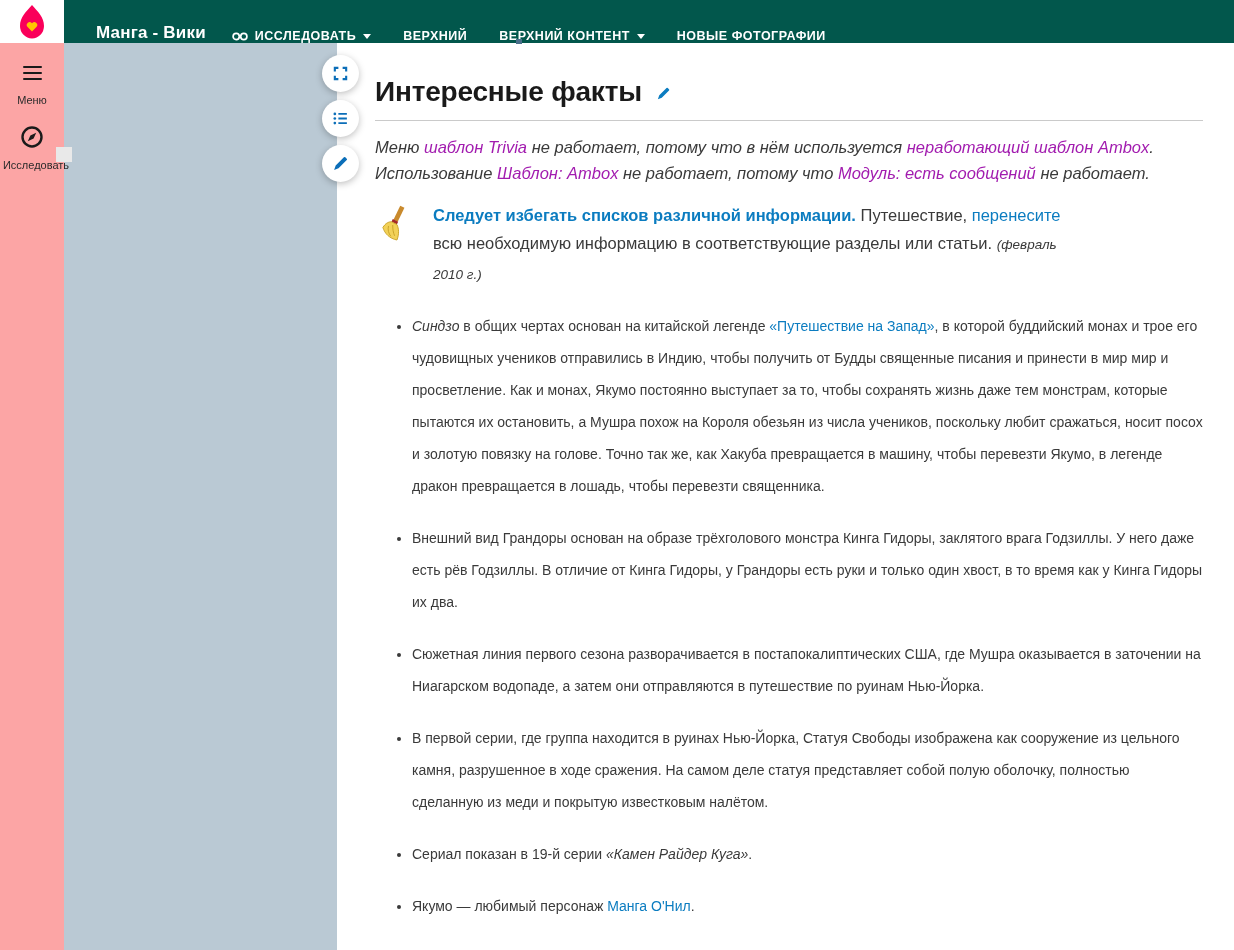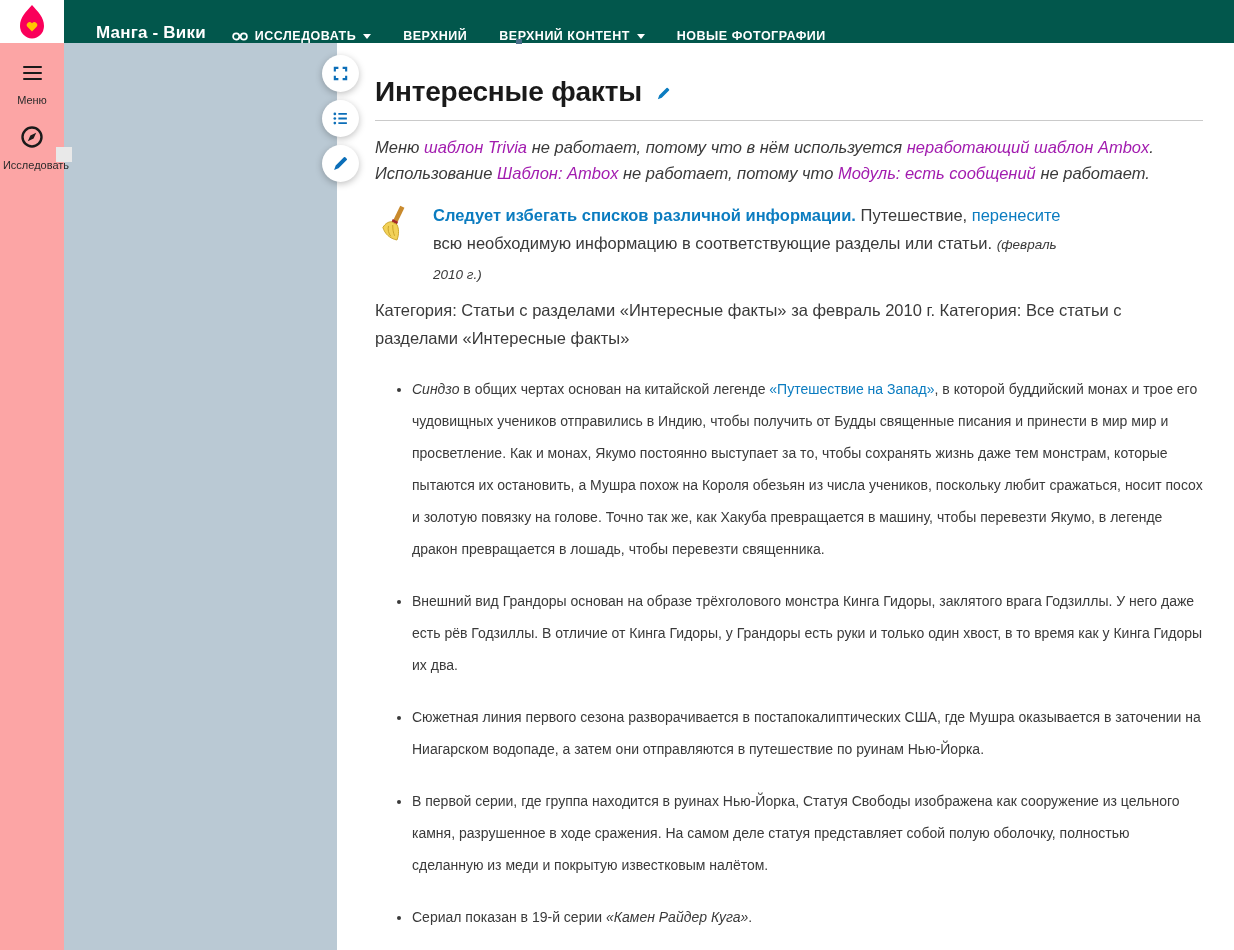--- a/index.html
+++ b/index.html
@@ -169,21 +169,20 @@
     <div class="notice">
       <svg class="broom" width="32" height="42" viewBox="0 0 32 42">
         <path d="M20.5 0.5 l4.5 2.2 -7.2 14.8 -4.5-2.2 Z" fill="#c98a2d"></path>
         <path d="M12.6 14.6 l5.7 2.8 -1.4 3 -5.7-2.8 Z" fill="#a52a2a"></path>
         <path d="M11 17.5 l6 3 c2.2 4.5 2.4 10.5 0 16.5 -7.5-1.5 -13-6.5 -15-13.5 2.5-3.8 5.5-6 9-6 Z" fill="#f2d157" stroke="#c9a227" stroke-width="1"></path>
         <path d="M8 22 c-1 4 0 8 2.5 11 M12.5 21 c0 4.5 .5 8 2 11.5" stroke="#c9a227" stroke-width="1" fill="none"></path>
       </svg>
       <div class="notice-text"><span class="seg-bl">Следует избегать списков различной информации.</span><span class="seg-p"> Путешествие, </span><span class="seg-l">перенесите</span><span class="seg-p"> всю необходимую информацию в соответствующие разделы или статьи. </span><span class="seg-si">(февраль 2010 г.)</span></div>
     </div>
 
-    <p class="category">Категория: Статьи с разделами «Интересные факты» за февраль 2010 г. Категория: Все статьи с разделами «Интересные факты»</p>
 
     <ul class="facts">
       <li><span class="seg-i">Синдзо</span><span class="seg-p"> в общих чертах основан на китайской легенде </span><span class="seg-l">«Путешествие на Запад»</span><span class="seg-p">, в которой буддийский монах и трое его чудовищных учеников отправились в Индию, чтобы получить от Будды священные писания и принести в мир мир и просветление. Как и монах, Якумо постоянно выступает за то, чтобы сохранять жизнь даже тем монстрам, которые пытаются их остановить, а Мушра похож на Короля обезьян из числа учеников, поскольку любит сражаться, носит посох и золотую повязку на голове. Точно так же, как Хакуба превращается в машину, чтобы перевезти Якумо, в легенде дракон превращается в лошадь, чтобы перевезти священника.</span></li>
       <li><span class="seg-p">Внешний вид Грандоры основан на образе трёхголового монстра Кинга Гидоры, заклятого врага Годзиллы. У него даже есть рёв Годзиллы. В отличие от Кинга Гидоры, у Грандоры есть руки и только один хвост, в то время как у Кинга Гидоры их два.</span></li>
       <li><span class="seg-p">Сюжетная линия первого сезона разворачивается в постапокалиптических США, где Мушра оказывается в заточении на Ниагарском водопаде, а затем они отправляются в путешествие по руинам Нью-Йорка.</span></li>
       <li><span class="seg-p">В первой серии, где группа находится в руинах Нью-Йорка, Статуя Свободы изображена как сооружение из цельного камня, разрушенное в ходе сражения. На самом деле статуя представляет собой полую оболочку, полностью сделанную из меди и покрытую известковым налётом.</span></li>
       <li><span class="seg-p">Сериал показан в 19-й серии </span><span class="seg-i">«Камен Райдер Куга»</span><span class="seg-p">.</span></li>
       <li><span class="seg-p">Якумо — любимый персонаж </span><span class="seg-l">Манга О'Нил</span><span class="seg-p">.</span></li>
     </ul>
   </div>

